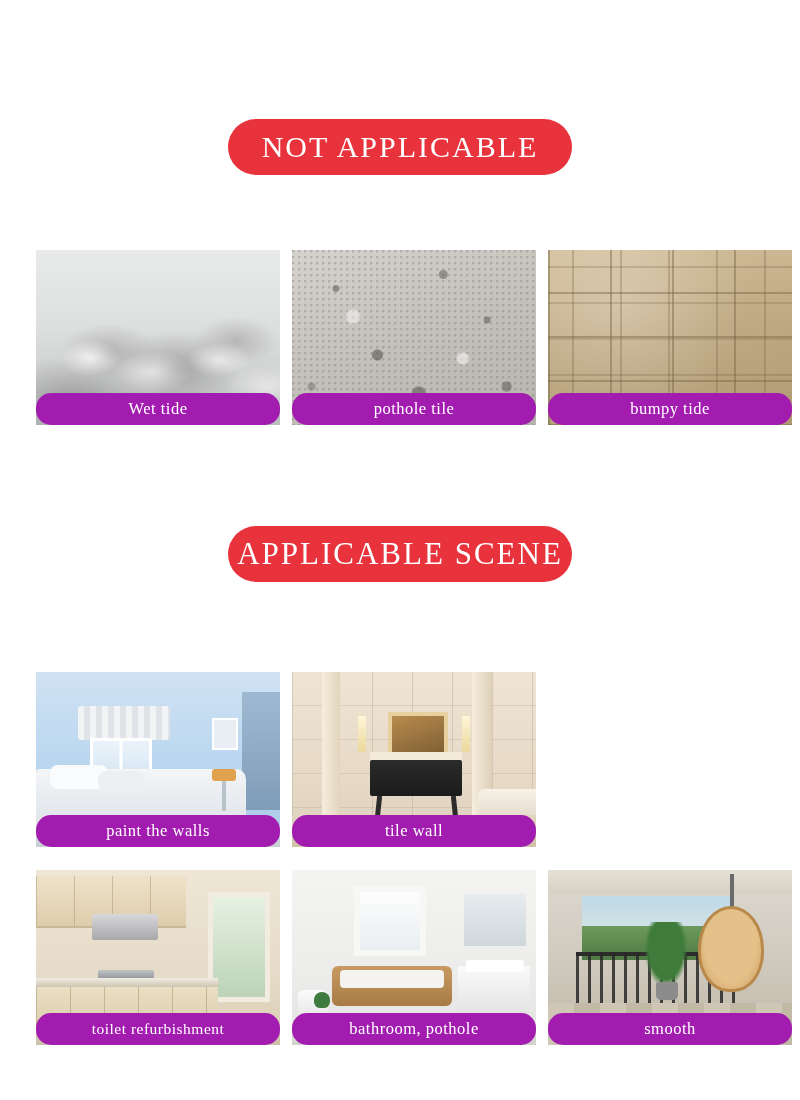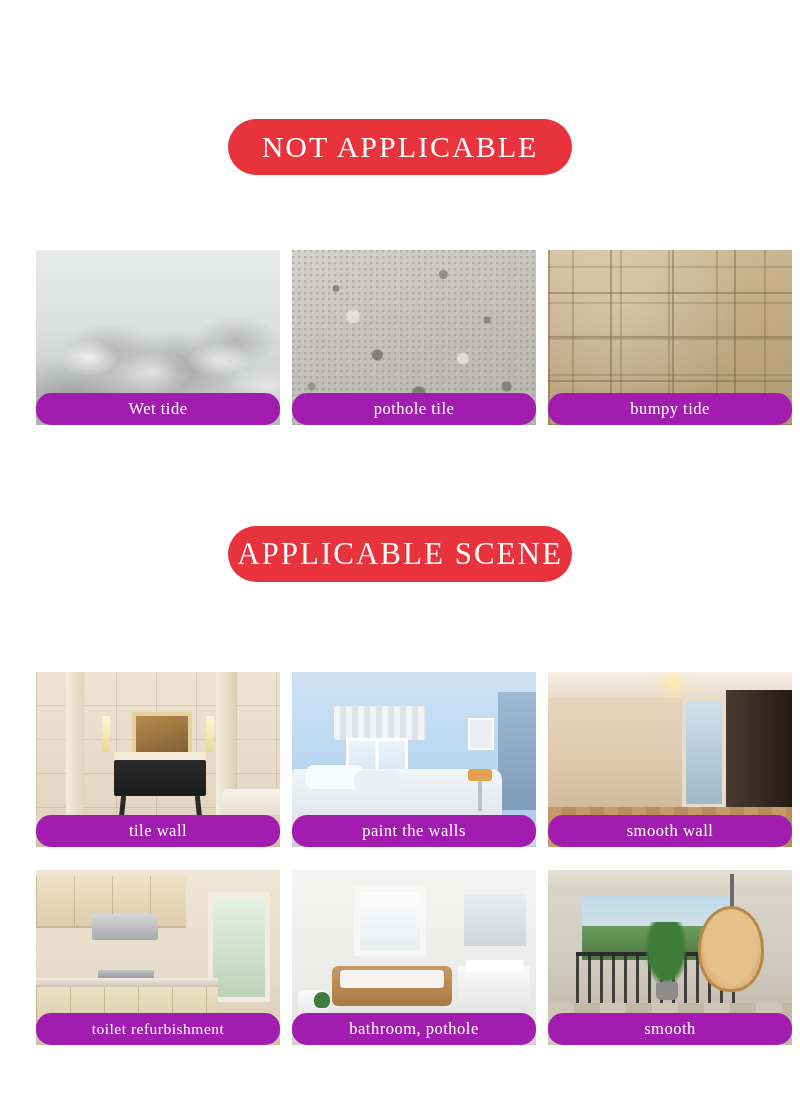--- a/index.html
+++ b/index.html
@@ -337,69 +337,56 @@
   </div>
 
   <div class="pill pill-app">
     <span class="pill-text">APPLICABLE SCENE</span>
   </div>
 
   <div class="grid grid-app-1">
 
     <div class="card">
       <div class="card-img card-img-app">
+        <div class="art-bedroom">
+          <div class="curtain"></div>
+          <div class="win"></div>
+          <div class="frame1"></div>
+          <div class="frame2"></div>
+          <div class="door"></div>
+          <div class="bed"></div>
+          <div class="pillow"></div>
+          <div class="pillow2"></div>
+          <div class="lamp"></div>
+          <div class="lampshade"></div>
+          <div class="floor"></div>
+        </div>
+      </div>
+      <div class="caption">paint the walls</div>
+    </div>
+
+    <div class="card">
+      <div class="card-img card-img-app">
         <div class="art-tile">
           <div class="tiles"></div>
           <div class="colL"></div>
           <div class="colR"></div>
           <div class="sconce1"></div>
           <div class="sconce2"></div>
           <div class="art"></div>
           <div class="vanity"></div>
           <div class="leg1"></div>
           <div class="leg2"></div>
           <div class="tub"></div>
           <div class="floor"></div>
         </div>
       </div>
       <div class="caption">tile wall</div>
     </div>
 
-    <div class="card">
-      <div class="card-img card-img-app">
-        <div class="art-bedroom">
-          <div class="curtain"></div>
-          <div class="win"></div>
-          <div class="frame1"></div>
-          <div class="frame2"></div>
-          <div class="door"></div>
-          <div class="bed"></div>
-          <div class="pillow"></div>
-          <div class="pillow2"></div>
-          <div class="lamp"></div>
-          <div class="lampshade"></div>
-          <div class="floor"></div>
-        </div>
-      </div>
-      <div class="caption">paint the walls</div>
-    </div>
-
-    <div class="card">
-      <div class="card-img card-img-app">
-        <div class="art-smooth">
-          <div class="ceil"></div>
-          <div class="lamp"></div>
-          <div class="openDoor"></div>
-          <div class="doorGlass"></div>
-          <div class="doorDark"></div>
-          <div class="floor"></div>
-        </div>
-      </div>
-      <div class="caption">smooth wall</div>
-    </div>
 
   </div>
 
   <div class="grid grid-app-2">
 
     <div class="card">
       <div class="card-img card-img-app">
         <div class="art-kitchen">
           <div class="upper"></div>
           <div class="hood"></div>

